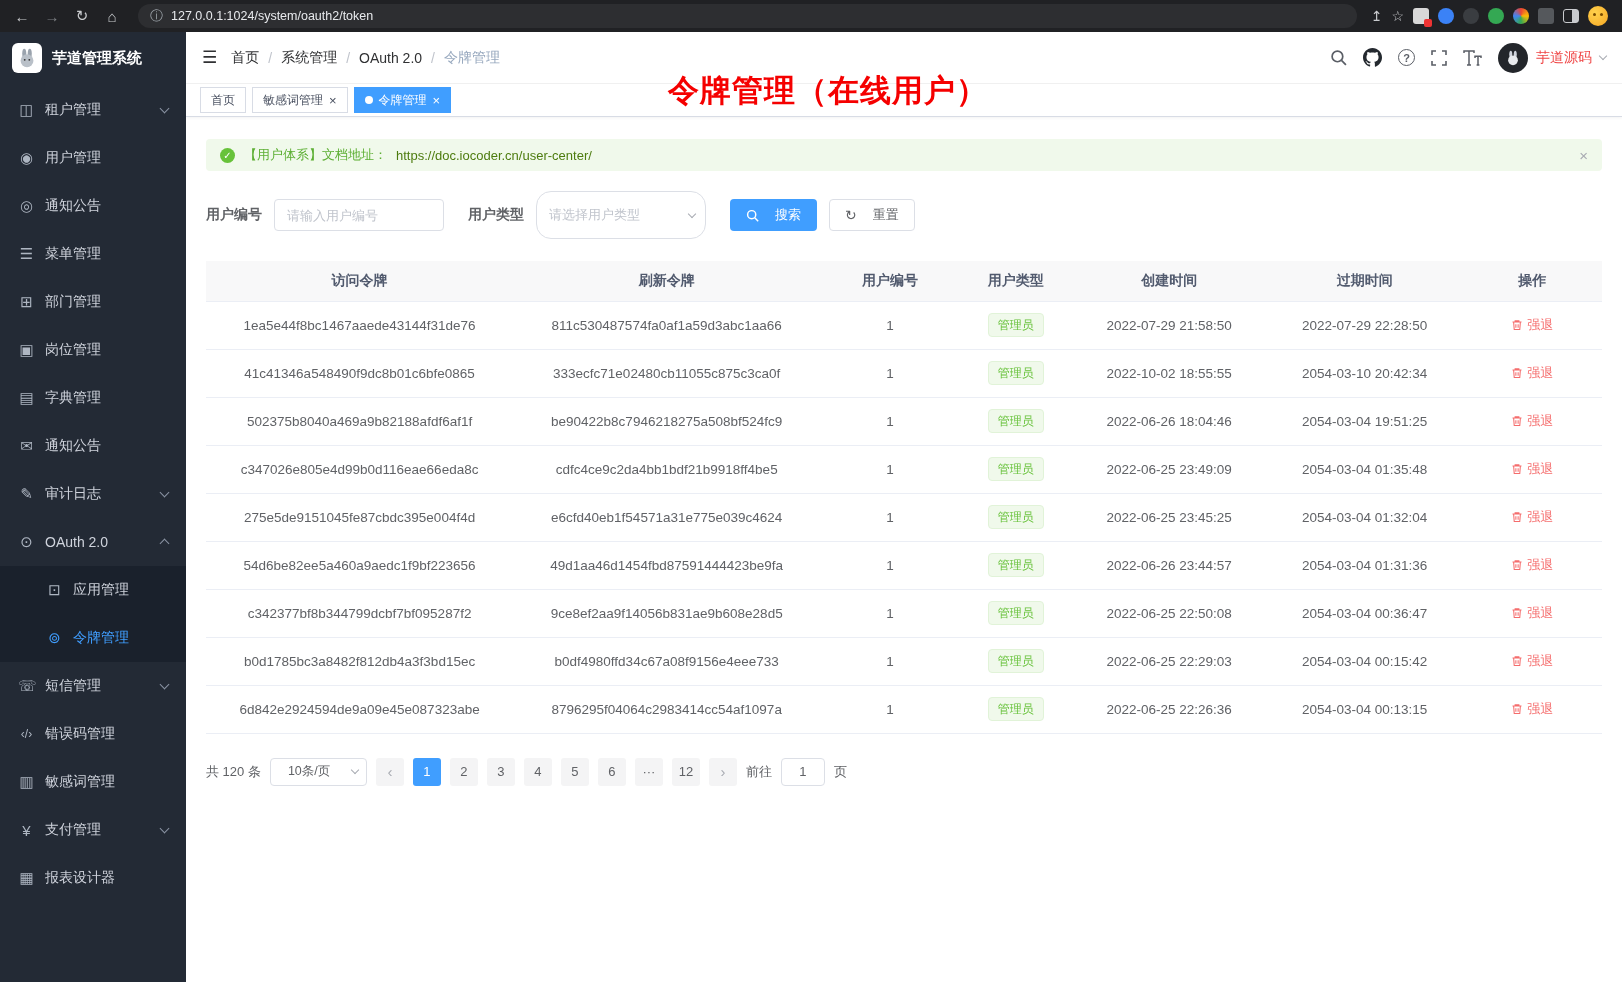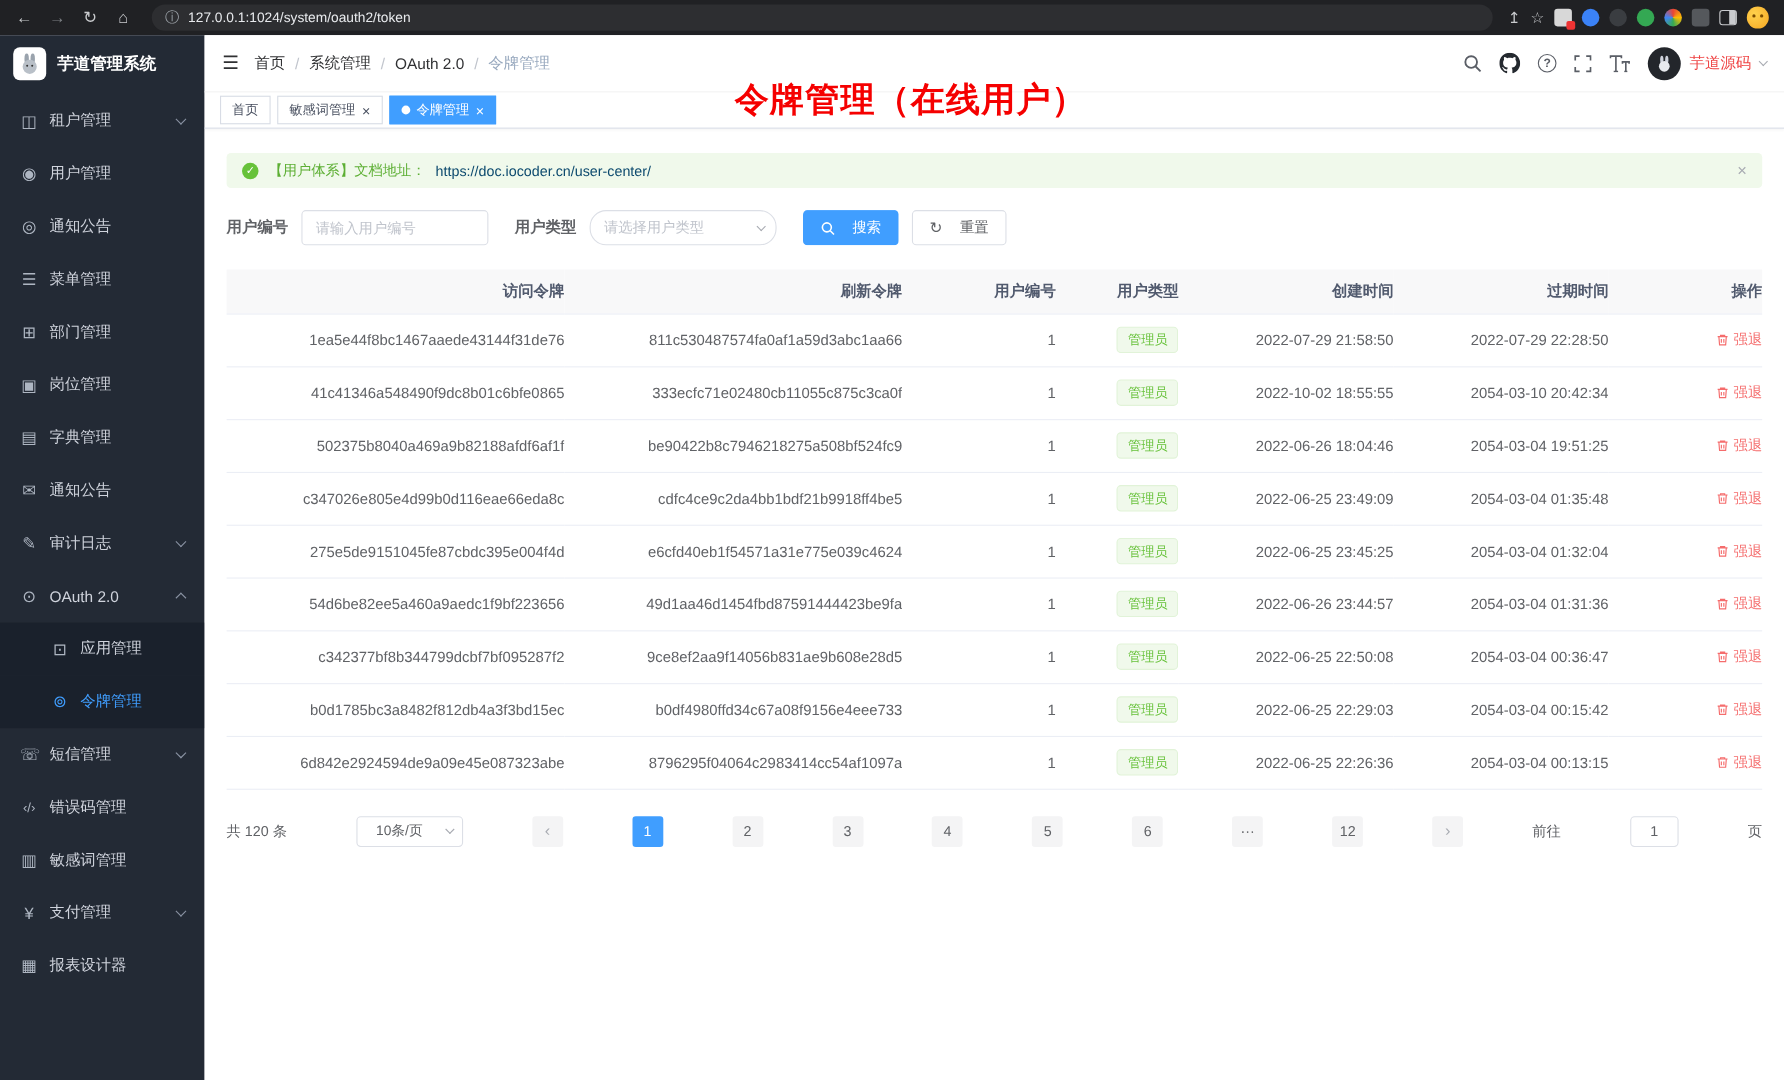--- a/index.html
+++ b/index.html
@@ -62,41 +62,41 @@
   .tab{height:26px;display:inline-flex;align-items:center;gap:6px;padding:0 10px;border:1px solid #d8dce5;font-size:12px;color:#495060;background:#fff;cursor:pointer;white-space:nowrap}
   .tab .close{font-size:13px;line-height:1;color:inherit;cursor:pointer}
   .tab.active{background:#409eff;border-color:#409eff;color:#fff}
   .tab .dot{width:8px;height:8px;border-radius:50%;background:#fff;display:inline-block}
 
   
   .content{flex:1;padding:22px 20px 0;position:relative;overflow:hidden}
   .alert{height:32px;background:#f0f9eb;border-radius:4px;display:flex;align-items:center;gap:9px;padding:0 14px;font-size:13px}
   .alert .check{width:15px;height:15px;border-radius:50%;background:#67c23a;color:#fff;font-size:10px;display:flex;align-items:center;justify-content:center;flex-shrink:0}
   .alert-text{color:#5daf34;font-weight:500}
-  .alert-link{color:#0c4a6e;cursor:pointer;text-decoration:none}
+  .alert-link{color:#4d7c0f;cursor:pointer;text-decoration:none}
   .alert-close{margin-left:auto;color:#a8abb2;font-size:15px;cursor:pointer}
 
   .filter{display:flex;align-items:center;margin-top:20px;font-size:14px}
   .filter-label{font-weight:700;color:#606266;margin-right:12px}
   .filter-group{display:flex;align-items:center;margin-right:24px}
   .tinput{width:170px;height:32px;border:1px solid #dcdfe6;border-radius:4px;padding:0 12px;font-size:13px;color:#606266;background:#fff;outline:none;font-family:inherit}
   .tinput::placeholder{color:#c0c4cc}
-  .fselect{width:170px;height:32px;border:1px solid #dcdfe6;border-radius:15px;padding:0 10px 0 12px;font-size:13px;color:#c0c4cc;background:#fff;display:flex;align-items:center;justify-content:space-between;cursor:pointer}
+  .fselect{width:170px;height:48px;border:1px solid #dcdfe6;border-radius:15px;padding:0 10px 0 12px;font-size:13px;color:#c0c4cc;background:#fff;display:flex;align-items:center;justify-content:space-between;cursor:pointer}
   .btn{height:32px;border-radius:4px;padding:0 15px;font-size:13px;display:inline-flex;align-items:center;gap:16px;cursor:pointer;border:1px solid transparent;font-family:inherit}
   .btn-primary{background:#409eff;color:#fff;margin-right:12px}
   .btn-default{background:#fff;color:#606266;border-color:#dcdfe6}
   .btn-default .ricon{font-size:14px;color:#606266}
 
-  table.grid{width:100%;margin-top:22px;border-collapse:collapse;text-align:right;table-layout:fixed}
+  table.grid{width:100%;margin-top:22px;border-collapse:collapse;text-align:center;table-layout:fixed}
   table.grid th{height:40px;background:#f8f8f9;color:#515a6e;font-weight:700;font-size:14px;border-bottom:1px solid #ebeef5}
   table.grid td{height:48px;border-bottom:1px solid #ebeef5;font-size:13.5px;color:#606266;overflow:hidden;white-space:nowrap}
   .tag{display:inline-block;padding:3px 9px;background:#f0f9eb;border:1px solid #e1f3d8;color:#67c23a;border-radius:4px;font-size:12px;line-height:1.4}
   .danger-link{color:#f56c6c;font-size:13px;display:inline-flex;align-items:center;gap:4px;cursor:pointer;text-decoration:none}
 
-  .pager{display:flex;align-items:center;justify-content:space-between;gap:9px;margin-top:24px;font-size:13px;color:#606266}
+  .pager{display:flex;align-items:center;justify-content:flex-start;gap:9px;margin-top:24px;font-size:13px;color:#606266}
   .psel{width:97px;height:28px;border:1px solid #dcdfe6;border-radius:4px;display:flex;align-items:center;justify-content:space-between;padding:0 8px 0 17px;font-size:12.5px;color:#606266;cursor:pointer;background:#fff}
   .pbtn{min-width:28px;height:28px;border:none;border-radius:3px;background:#f4f4f5;display:inline-flex;align-items:center;justify-content:center;font-size:13px;color:#606266;cursor:pointer;font-family:inherit;padding:0 4px}
   .pbtn.arrowbtn{color:#a8abb2;font-size:15px}
   .pbtn.active{background:#409eff;color:#fff}
   .goto-input{width:44px;height:28px;border:1px solid #dcdfe6;border-radius:4px;text-align:center;font-size:13px;color:#606266;outline:none;font-family:inherit}
 
   .annotation{position:absolute;left:668px;top:70px;color:#f50000;font-size:31px;font-weight:700;z-index:20;white-space:nowrap;letter-spacing:1px}
 </style>
 </head>
 <body>

